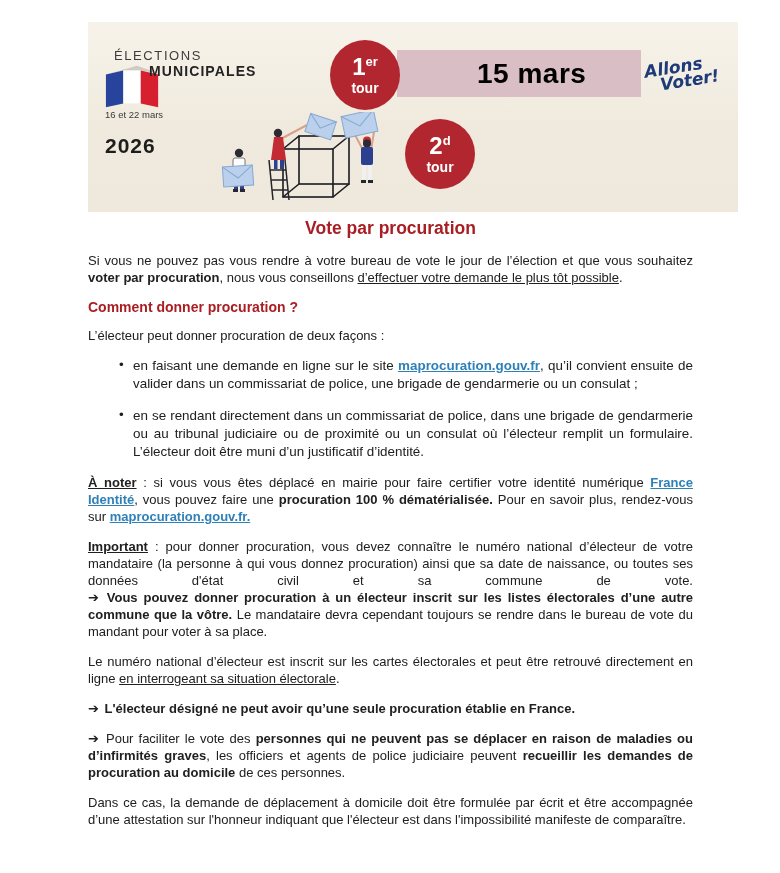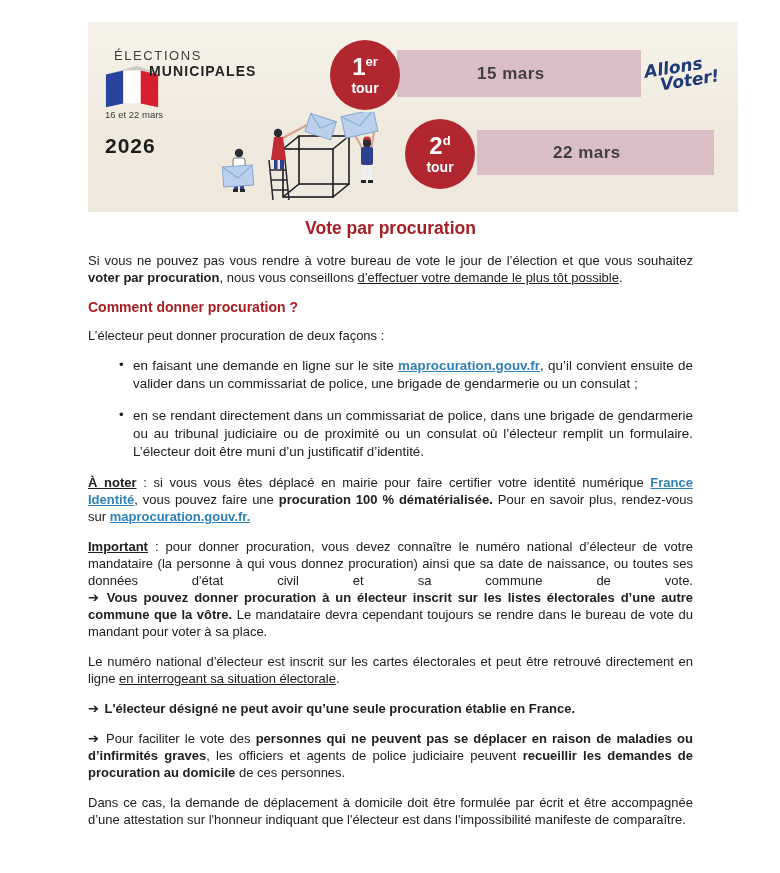--- a/index.html
+++ b/index.html
@@ -12,21 +12,21 @@
   .logo{position:absolute;left:16px;top:26px;width:190px;height:112px;}
   .logo-line1{position:absolute;left:10px;top:0;font-size:13px;letter-spacing:1.6px;color:#3c3c3c;z-index:2;}
   .logo-line2{position:absolute;left:45px;top:15px;font-size:14px;font-weight:bold;letter-spacing:1.1px;color:#242424;z-index:2;}
   .logo-flag{position:absolute;left:0;top:14px;z-index:1;}
   .logo-dates{position:absolute;left:1px;top:61px;font-size:9.5px;color:#3a3a3a;}
   .logo-year{position:absolute;left:1px;top:70px;font-size:21px;font-weight:bold;letter-spacing:1px;color:#1d1d1b;margin-top:16px;}
 
   .illu{position:absolute;left:127px;top:90px;}
 
   .bar{position:absolute;background:#d9bec5;display:flex;align-items:center;box-sizing:border-box;
-       color:#404040;font-weight:bold;font-size:17px;letter-spacing:0.5px;}
+       color:#000000;font-weight:bold;font-size:28px;letter-spacing:0.5px;}
   .bar1{left:309px;top:28px;width:244px;height:47px;padding-left:80px;}
   .bar2{left:389px;top:108px;width:237px;height:45px;padding-left:76px;}
   .circle{position:absolute;width:70px;height:70px;border-radius:50%;background:#b1262f;color:#fff;text-align:center;z-index:3;}
   .c1{left:242px;top:18px;}
   .c2{left:317px;top:97px;}
   .num{font-size:24px;font-weight:bold;line-height:1;margin-top:15px;}
   .num sup{font-size:13px;}
   .tourlbl{font-size:14px;font-weight:bold;line-height:1;margin-top:2px;}
 
   .allons{position:absolute;right:20px;top:36px;transform:rotate(-9deg);color:#1e3a78;
@@ -129,23 +129,20 @@
         <g transform="rotate(-12 144 12)">
           <rect x="128" y="1" width="33" height="22"></rect>
           <polyline points="128,1 144.5,14 161,1" fill="none"></polyline>
         </g>
       </g>
     </svg>
 
     <div class="bar bar1">
       <span>15 mars</span>
     </div>
-    <div class="bar bar2">
-      <span>22 mars</span>
-    </div>
 
     <div class="circle c1">
       <div class="num"><span>1</span><sup>er</sup></div>
       <div class="tourlbl">tour</div>
     </div>
     <div class="circle c2">
       <div class="num"><span>2</span><sup>d</sup></div>
       <div class="tourlbl">tour</div>
     </div>
 

